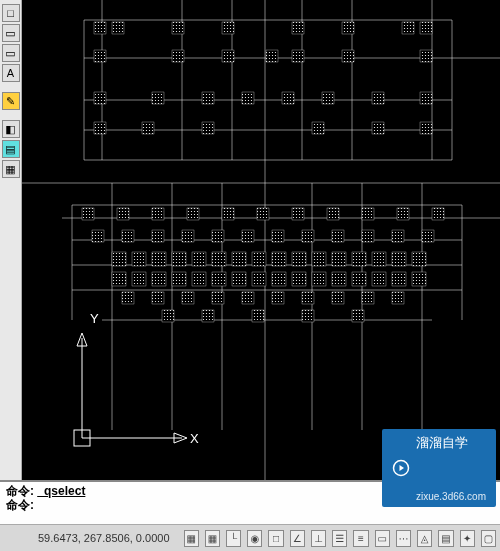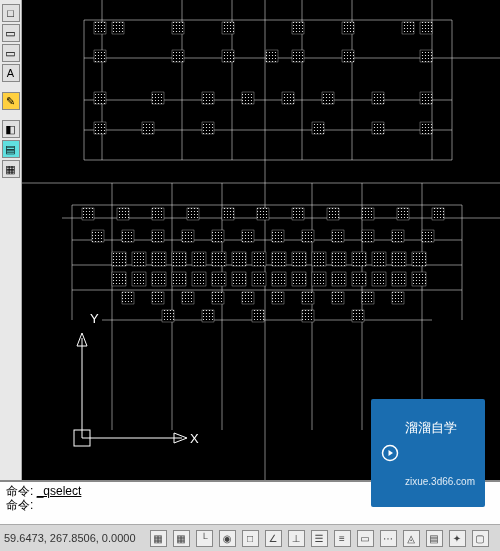--- a/index.html
+++ b/index.html
@@ -32,38 +32,38 @@
   .ucs-icon text { fill: #fff; font-size: 13px; }
   .ucs-icon line { stroke: #fff; stroke-width: 1; }
   .ucs-icon path { stroke: #fff; stroke-width: 1; fill: none; }
   .ucs-icon rect { stroke: #fff; stroke-width: 1; fill: none; }
 
   .cmd-area {
     position: absolute; left: 0; bottom: 27px; right: 0; height: 44px;
     background: #fefefe; border-top: 2px solid #888; font-size: 12px;
     padding: 2px 6px; line-height: 14px;
   }
-  .cmd-line { white-space: nowrap; overflow: hidden; }
+  .cmd-line { white-space: nowrap; overflow: hidden; font-weight: bold; }
 
   .status-bar {
     position: absolute; left: 0; bottom: 0; right: 0; height: 27px;
     background: #d8d8d8; border-top: 1px solid #aaa;
     display: flex; align-items: center; padding: 0 4px; gap: 6px;
     font-size: 11px; color: #333;
   }
-  .status-coords { flex: 0 0 auto; padding-right: 8px; }
+  .status-coords { flex: 0 0 auto; padding-right: 8px; margin-left: 34px; }
   .status-icon {
     width: 17px; height: 17px; border: 1px solid #888; background: #eee;
     display: flex; align-items: center; justify-content: center;
     font-size: 10px; cursor: pointer; color: #444;
   }
 
   .watermark {
-    position: absolute; right: 15px; bottom: 44px;
-    background: #1a6db0; color: #fff; padding: 20px 10px;
+    position: absolute; right: 4px; bottom: 44px;
+    background: #1a6db0; color: #fff; padding: 5px 10px;
     display: flex; align-items: center; gap: 6px; font-size: 13px;
     border-radius: 2px;
   }
   .watermark .sub { font-size: 10px; line-height: 10px; opacity: 0.85; margin-top: 40px; }
   .watermark svg { width: 18px; height: 18px; }
 </style>
 </head>
 <body>
 
 <div class="toolbar-left">

